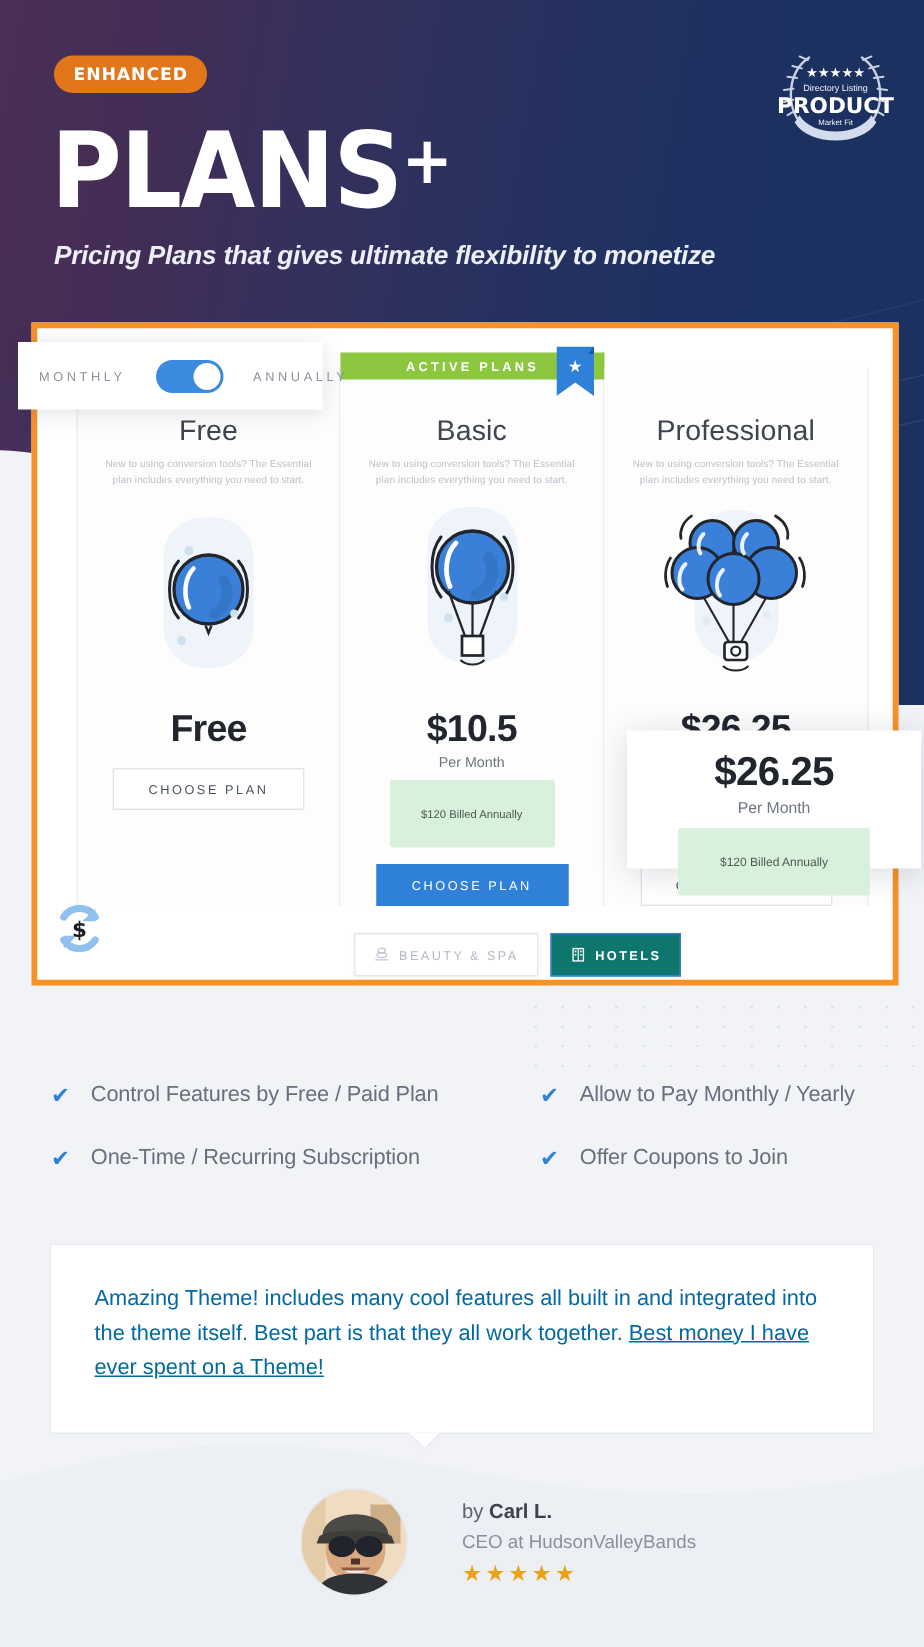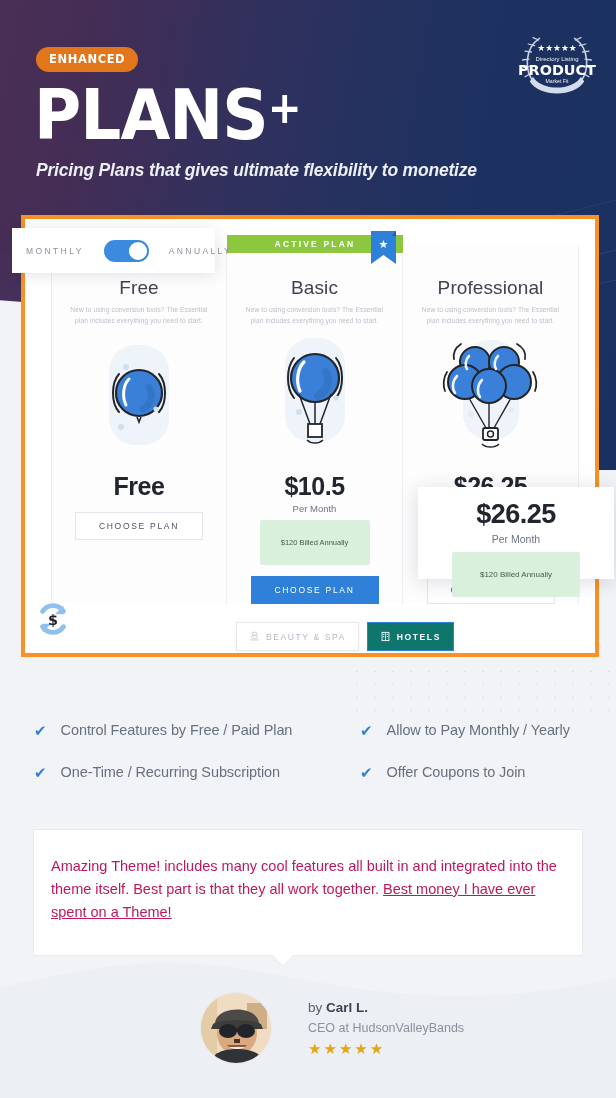--- a/index.html
+++ b/index.html
@@ -23,21 +23,21 @@
     background:#46305a; border-radius:50%;
     opacity:.85;
   }
   .hero-swoop2 {
     position:absolute; left:-260px; top:300px; width:500px; height:500px;
     background:#f1f3f7; border-radius:50%;
   }
   .hero-lines { position:absolute; inset:0; opacity:.22; }
 
   .badge-enhanced {
-    position:absolute; left:36px; top:47px;
+    position:absolute; left:36px; top:37px;
     background:#e2761b;
     color:#fff;
     font-size:11.5px; font-weight:bold; letter-spacing:.6px;
     padding:5px 13px 6px; border-radius:13px;
     font-family:"DejaVu Sans", sans-serif;
   }
   .hero-title {
     position:absolute; left:34px; top:73px;
     color:#ffffff; font-size:70px; line-height:70px;
     font-weight:bold; letter-spacing:-1px;
@@ -168,21 +168,21 @@
   .feature { display:flex; align-items:center; gap:14px; }
   .feature .check { color:#2f80d8; font-size:15px; line-height:1; flex:none; }
   .feature .ftxt { font-size:14.5px; color:#67707e; letter-spacing:-.1px; }
 
   
   .testimonial {
     position:absolute; left:33px; top:829px; width:550px; height:127px;
     background:#fff; border:1px solid #e7eaef;
   }
   .testimonial p {
-    padding:25px 17px 0; font-size:14.5px; line-height:1.57; color:#be185d;
+    padding:25px 29px 0; font-size:14.5px; line-height:1.57; color:#0369a1;
   }
   .testimonial .u { text-decoration:underline; }
   .tail {
     position:absolute; left:272px; top:955px; width:22px; height:12px; z-index:5;
   }
 
   .bg-curve {
     position:absolute; left:0; top:958px; width:616px; height:140px;
   }
 
@@ -266,21 +266,21 @@
               <circle cx="33" cy="28" r="3" fill="#cfe0ee"></circle>
               <circle cx="63" cy="70" r="2.6" fill="#cfe0ee"></circle>
               <circle cx="28" cy="88" r="3" fill="#cfe0ee"></circle>
             </svg>
           </div>
           <div class="plan-price">Free</div>
           <button class="plan-cta">CHOOSE PLAN</button>
         </div>
 
         <div class="plan-card">
-          <div class="ribbon">ACTIVE PLAN</div>
+          <div class="ribbon">ACTIVE PLANS</div>
           <svg class="bookmark" viewBox="0 0 25 38">
             <path d="M0 0 h25 v33 l-12.5 -9 l-12.5 9 Z" fill="#2f80d8"></path>
             <path d="M25 0 l-4 5 h4 Z" fill="#1f5c9e"></path>
             <text x="12.5" y="17" fill="#fff" font-size="11" text-anchor="middle" font-family="DejaVu Sans, sans-serif">★</text>
           </svg>
           <div class="plan-name">Basic</div>
           <div class="plan-desc">New to using conversion tools? The Essential plan includes everything you need to start.</div>
           <div class="plan-illus">
             <svg width="92" height="118" viewBox="0 0 92 118">
               <rect x="16" y="2" width="60" height="104" rx="26" fill="#eef4f9"></rect>

